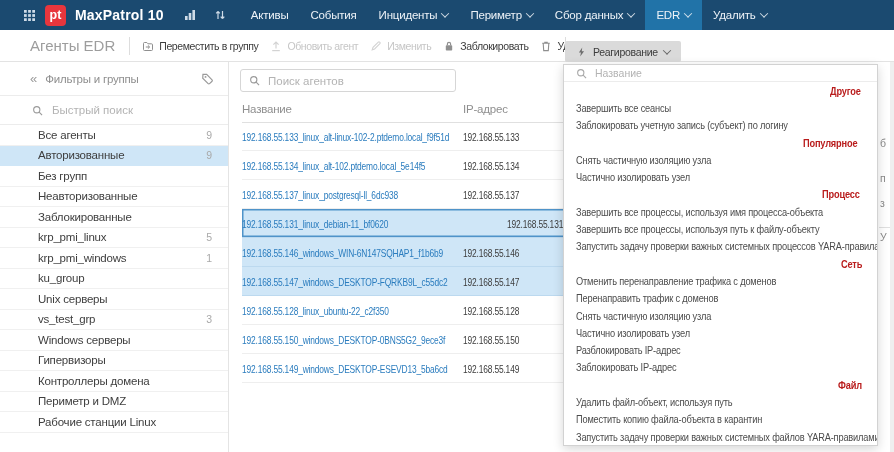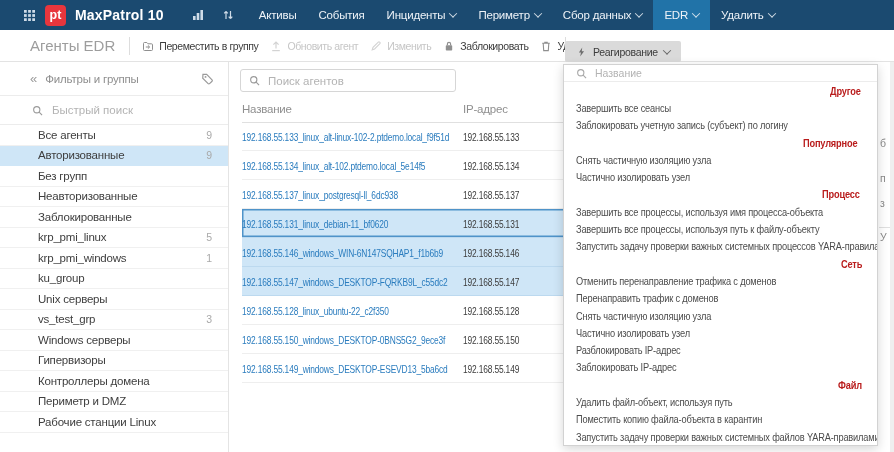--- a/index.html
+++ b/index.html
@@ -8,21 +8,21 @@
     font-family:"Liberation Sans",sans-serif;color:#3c3c3c;
     -webkit-font-smoothing:antialiased;
   }
   
   .navbar{position:absolute;top:0;left:0;right:0;height:30px;background:var(--navbar-bg);
     display:flex;align-items:center;color:#eef3f8;}
   .nv-left{display:flex;align-items:center;padding-left:24px;}
   .nv-ic{display:flex;align-items:center;justify-content:center;color:#cfdce8;cursor:pointer;}
   .logo-badge{width:21px;height:21px;margin-left:10px;background:var(--logo-red);border-radius:4px;
     color:#fff;font-weight:bold;font-size:12.5px;display:flex;align-items:center;justify-content:center;}
-  .brand{margin-left:9px;margin-right:28px;font-size:14px;font-weight:600;color:#fff;letter-spacing:.2px;white-space:nowrap;}
+  .brand{margin-left:9px;margin-right:20px;font-size:14px;font-weight:600;color:#fff;letter-spacing:.2px;white-space:nowrap;}
   .nv-tools{display:flex;align-items:center;gap:18px;margin-right:14px;}
   .nav-items{display:flex;height:100%;align-items:stretch;}
   .nav-item{display:flex;align-items:center;gap:5px;padding:0 11px;font-size:11.5px;
     letter-spacing:-.2px;white-space:nowrap;cursor:pointer;}
   .nav-item.active{background:var(--navbar-active);}
   .chev{width:5px;height:5px;border-right:1.2px solid currentColor;border-bottom:1.2px solid currentColor;
     transform:rotate(45deg) translate(-1px,-1px);opacity:.85;flex:0 0 auto;}
   
   .toolbar{position:absolute;top:30px;left:0;right:0;height:31px;background:#fff;
     border-bottom:1px solid #e3e3e3;display:flex;align-items:center;}
@@ -63,21 +63,21 @@
     color:#8f8f8f;font-size:11.5px;display:flex;align-items:center;letter-spacing:-.2px;}
   .col-name{width:221px;cursor:pointer;}
   .col-ip{cursor:pointer;}
   .tbl-rows{position:absolute;top:60px;left:13px;right:16px;}
   .row{height:28px;display:flex;align-items:center;border-bottom:1px solid #eeeeee;}
   .cell-name{width:221px;overflow:hidden;color:var(--link);cursor:pointer;}
   .cell-name .t,.cell-ip .t{display:inline-block;white-space:nowrap;transform:scaleX(.8);
     transform-origin:0 55%;font-size:10.5px;letter-spacing:-.2px;}
   .cell-ip{color:#3c3c3c;}
   .row.selected{background:var(--sel);border-bottom-color:#bcd9ef;}
-  .row.focused{box-shadow:inset 0 0 0 1.5px var(--focus);}
+  .row.focused{box-shadow:inset 0 0 0 1.5px var(--focus);gap:44px;}
   
   .menu{position:absolute;left:563px;top:64px;width:315px;height:382px;background:#fff;
     border:1px solid #d2d2d2;box-shadow:0 3px 10px rgba(0,0,0,.16);z-index:10;box-sizing:border-box;}
   .menu-search{height:16px;display:flex;align-items:center;gap:6px;padding:0 12px;border-bottom:1px solid #ececec;color:#a8a8a8;}
   .menu-search input{font-size:10.5px;width:100%;}
   .menu-list{padding:0;margin:0;}
   .menu-item{height:17.3px;display:flex;align-items:center;padding:0 12px;overflow:hidden;cursor:pointer;color:#4c4c4c;}
   .menu-item .lbl{display:inline-block;white-space:nowrap;transform:scaleX(.88);transform-origin:0 55%;
     font-size:10.5px;letter-spacing:-.2px;}
   .menu-item.header{cursor:default;color:#b91c1c;justify-content:flex-end;}

